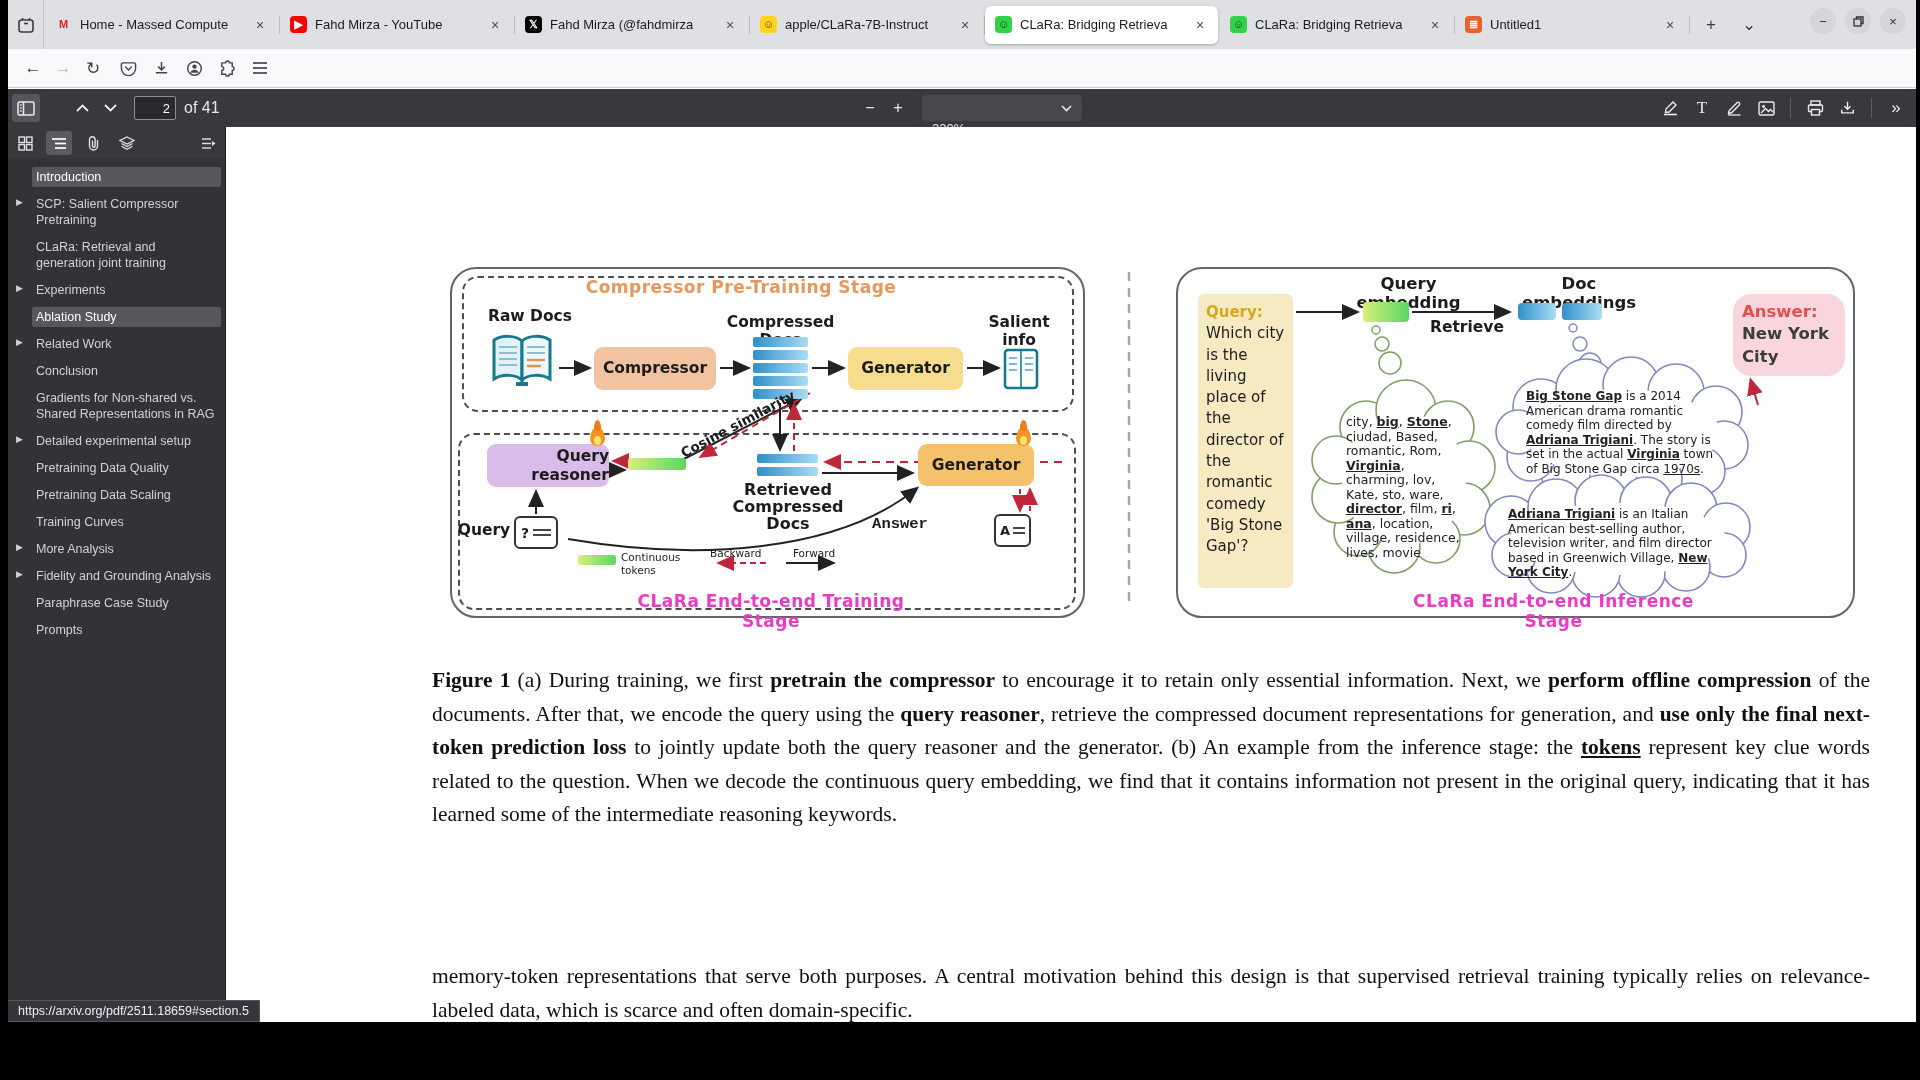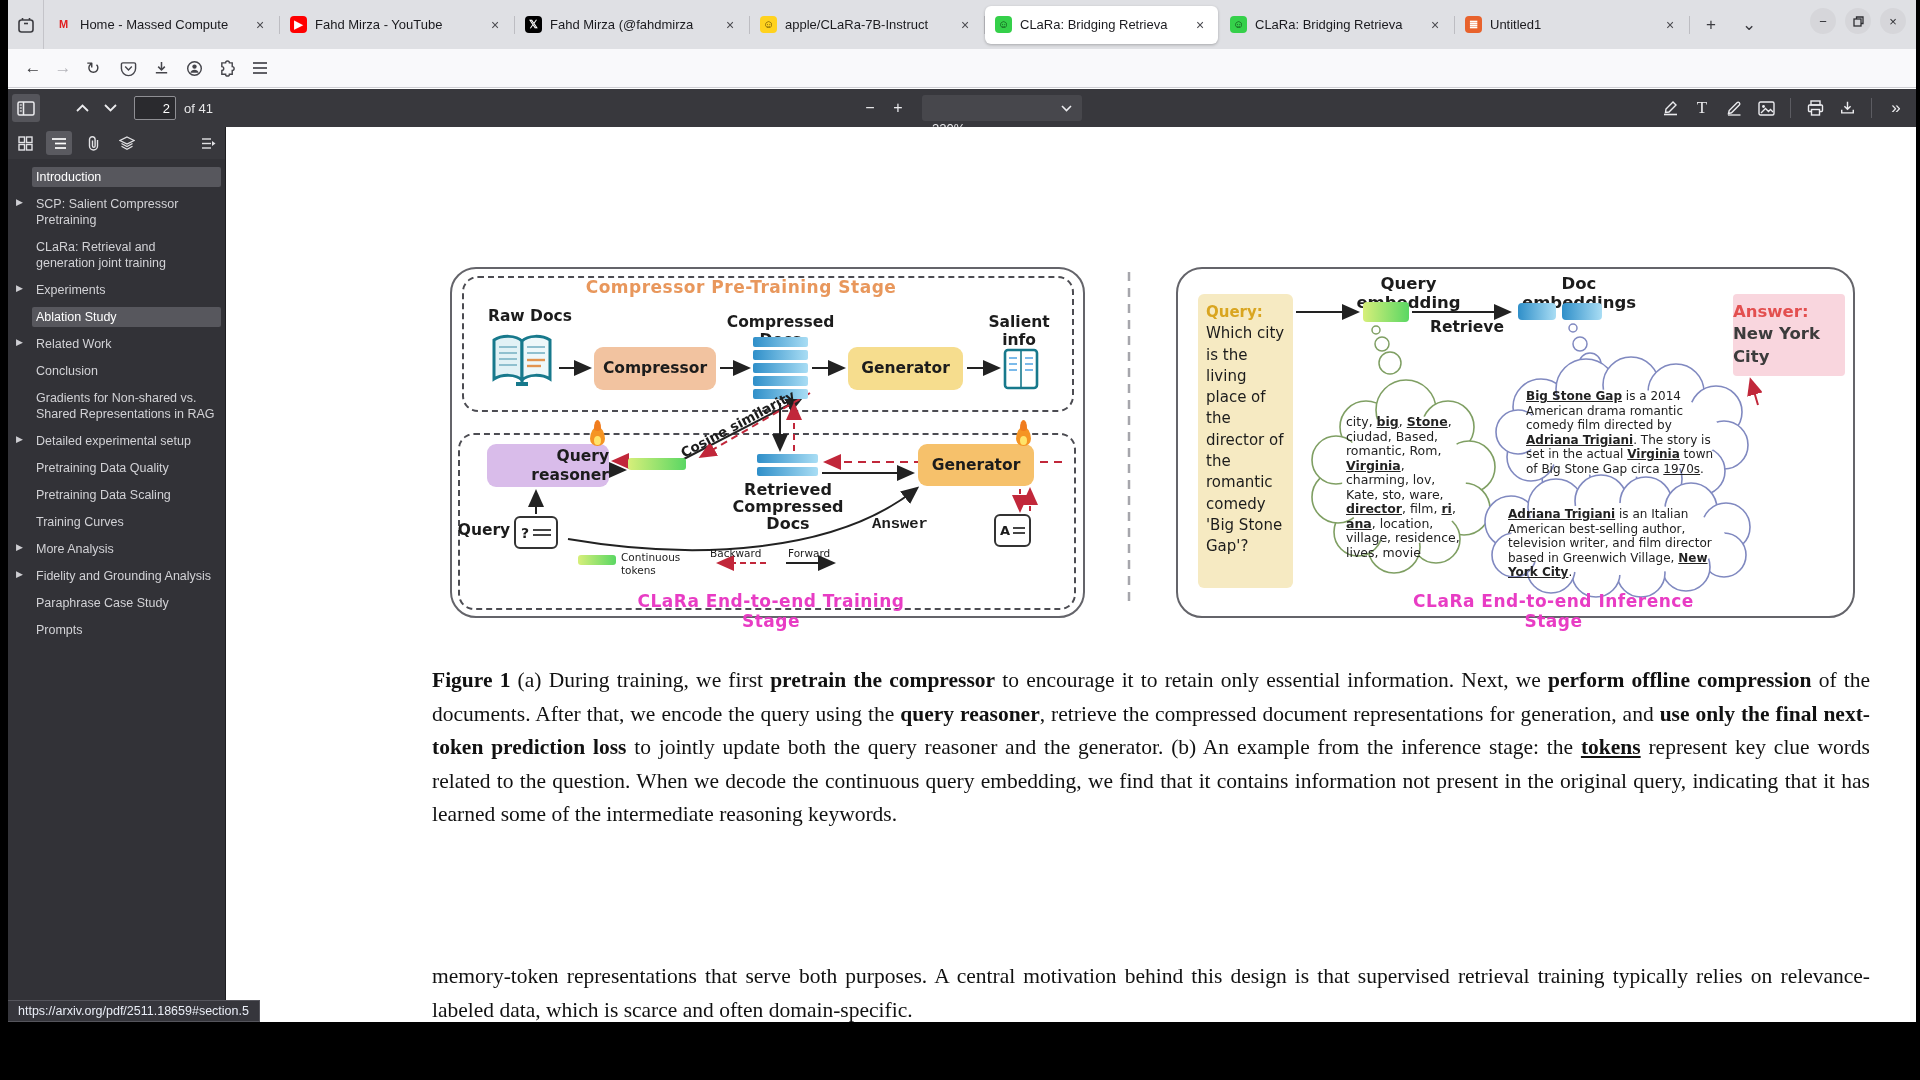--- a/index.html
+++ b/index.html
@@ -36,21 +36,21 @@
   .u-icon { color:#45454b; display:flex; align-items:center; }
   .nav-right { display:flex; align-items:center; margin-left:12px; gap:16px; }
 
   svg.gl { display:block; }
 
   
   .pdf-toolbar { position:absolute; left:0; top:89px; width:100%; height:38px; background:#38383d; display:flex; align-items:center; color:#ececef; }
   .ptb-btn { width:28px; height:28px; display:flex; align-items:center; justify-content:center; border-radius:3px; flex:0 0 auto; }
   .ptb-btn.lit { background:#55555b; }
   .page-input { width:42px; height:24px; background:#2a2a2e; border:1px solid #8f8f94; border-radius:2px; color:#fff; font-size:13px; text-align:right; padding:0 5px; }
-  .of-label { font-size:13px; margin-left:8px; color:#e8e8ea; }
+  .of-label { font-size:16px; margin-left:8px; color:#e8e8ea; }
   .zoom-group { position:absolute; left:848px; display:flex; align-items:center; }
   .zoom-select { width:160px; height:26px; background:#47474c; border-radius:3px; margin-left:10px; display:flex; align-items:center; padding:0 10px; font-size:13px; }
   .zoom-select .zv { flex:1;margin-top:40px; }
   .ptb-right { position:absolute; right:6px; display:flex; align-items:center; gap:4px; }
   .ptb-sep { width:1px; height:20px; background:#5c5c62; margin:0 6px; }
 
   
   .viewer { position:absolute; left:0; top:127px; width:100%; height:895px; background:#fff; }
   .sidebar { position:absolute; left:0; top:0; width:218px; height:895px; background:#323237; border-right:1px solid #1d1d20; }
   .sidebar-tools { height:32px; display:flex; align-items:center; padding:0 4px; gap:8px; background:#38383d; }
@@ -557,21 +557,21 @@
           <span class="fig" style="font-size:14px;font-weight:bold;">?</span>
           <span style="flex:1;">
               <span style="display:block;height:2px;background:#444;margin:3px 0;"></span>
               <span style="display:block;height:2px;background:#444;margin:3px 0;"></span>
             </span>
         </div>
 
         <div class="abs green-bar" style="left:352px;top:428px;width:38px;height:10px;"></div>
         <div class="abs fig small-note" style="left:395px;top:424px;width:74px;">Continuous tokens</div>
         <div class="abs fig small-note" style="left:484px;top:420px;width:60px;">Backward</div>
-        <div class="abs fig small-note" style="left:562px;top:420px;width:52px;">Forward</div>
+        <div class="abs fig small-note" style="left:562px;top:420px;width:52px;text-align:center;">Forward</div>
 
         <div class="abs fig fig-label" style="left:645px;top:388px;width:58px;font-family:Liberation Mono, monospace;">Answer</div>
 
         <div class="abs" style="left:768px;top:387px;width:37px;height:33px;border:2px solid #333;border-radius:6px;background:#fff;display:flex;align-items:center;padding:0 4px;gap:3px;">
           <span class="fig" style="font-size:13px;font-weight:bold;">A</span>
           <span style="flex:1;">
               <span style="display:block;height:2px;background:#444;margin:3px 0;"></span>
               <span style="display:block;height:2px;background:#444;margin:3px 0;"></span>
             </span>
         </div>
@@ -590,21 +590,21 @@
         <div class="abs fig" style="left:1195px;top:191px;width:92px;text-align:center;font-size:15.5px;font-weight:600;">Retrieve</div>
         <div class="abs blue-bar" style="left:1292px;top:176px;width:38px;height:17px;border-radius:4px;"></div>
         <div class="abs blue-bar" style="left:1336px;top:176px;width:40px;height:17px;border-radius:4px;"></div>
 
         <div class="abs fig cloud-text" style="left:1120px;top:288px;width:120px;font-size:12.5px;"><span>city, </span><span class="rt-b rt-u">big</span><span>, </span><span class="rt-b rt-u">Stone</span><span>, ciudad, Based, romantic, Rom, </span><span class="rt-b rt-u">Virginia</span><span>, charming, lov, Kate, sto, ware, </span><span class="rt-b rt-u">director</span><span>, film, </span><span class="rt-b rt-u">ri</span><span>, </span><span class="rt-b rt-u">ana</span><span>, location, village, residence, lives, movie</span></div>
 
         <div class="abs fig cloud-text" style="left:1300px;top:262px;width:196px;"><span class="rt-b rt-u">Big Stone Gap</span><span> is a 2014 American drama romantic comedy film directed by </span><span class="rt-b rt-u">Adriana Trigiani</span><span>. The story is set in the actual </span><span class="rt-b rt-u">Virginia</span><span> town of Big Stone Gap circa </span><span class="rt-u">1970s</span><span>.</span></div>
 
         <div class="abs fig cloud-text" style="left:1282px;top:380px;width:222px;"><span class="rt-b rt-u">Adriana Trigiani</span><span> is an Italian American best-selling author, television writer, and film director based in Greenwich Village, </span><span class="rt-b rt-u">New York City</span><span>.</span></div>
 
-        <div class="abs fig" style="left:1507px;top:167px;width:112px;height:82px;background:var(--answer-box);border-radius:4px;padding:7px 0;font-size:16.5px;line-height:1.35;">
+        <div class="abs fig" style="left:1507px;top:167px;width:112px;height:82px;background:var(--answer-box);border-radius:18px;padding:7px 9px;font-size:16.5px;line-height:1.35;">
           <div style="color:var(--answer-red);font-weight:bold;">Answer:</div>
           <div style="color:#3c3c3c;font-weight:600;">New York City</div>
         </div>
 
         <div class="abs fig stage-title" style="left:1160px;top:464px;width:335px;color:var(--magenta);">CLaRa End-to-end Inference Stage</div>
 
         <div class="caption" style="top:537px;"><span class="rt-b">Figure 1</span><span>  (a) During training, we first </span><span class="rt-b">pretrain the compressor</span><span> to encourage it to retain only essential information. Next, we </span><span class="rt-b">perform offline compression</span><span> of the documents.  After that, we encode the query using the </span><span class="rt-b">query reasoner</span><span>, retrieve the compressed document representations for generation, and </span><span class="rt-b">use only the final next-token prediction loss</span><span> to jointly update both the query reasoner and the generator.  (b) An example from the inference stage:  the </span><span class="rt-b rt-u">tokens</span><span> represent key clue words related to the question.  When we decode the continuous query embedding, we find that it contains information not present in the original query, indicating that it has learned some of the intermediate reasoning keywords.</span></div>
         <div class="caption" style="top:832px;line-height:34px;">memory-token representations that serve both purposes.  A central motivation behind this design is that supervised retrieval training typically relies on relevance-labeled data, which is scarce and often domain-specific.</div>
 
       </div>

